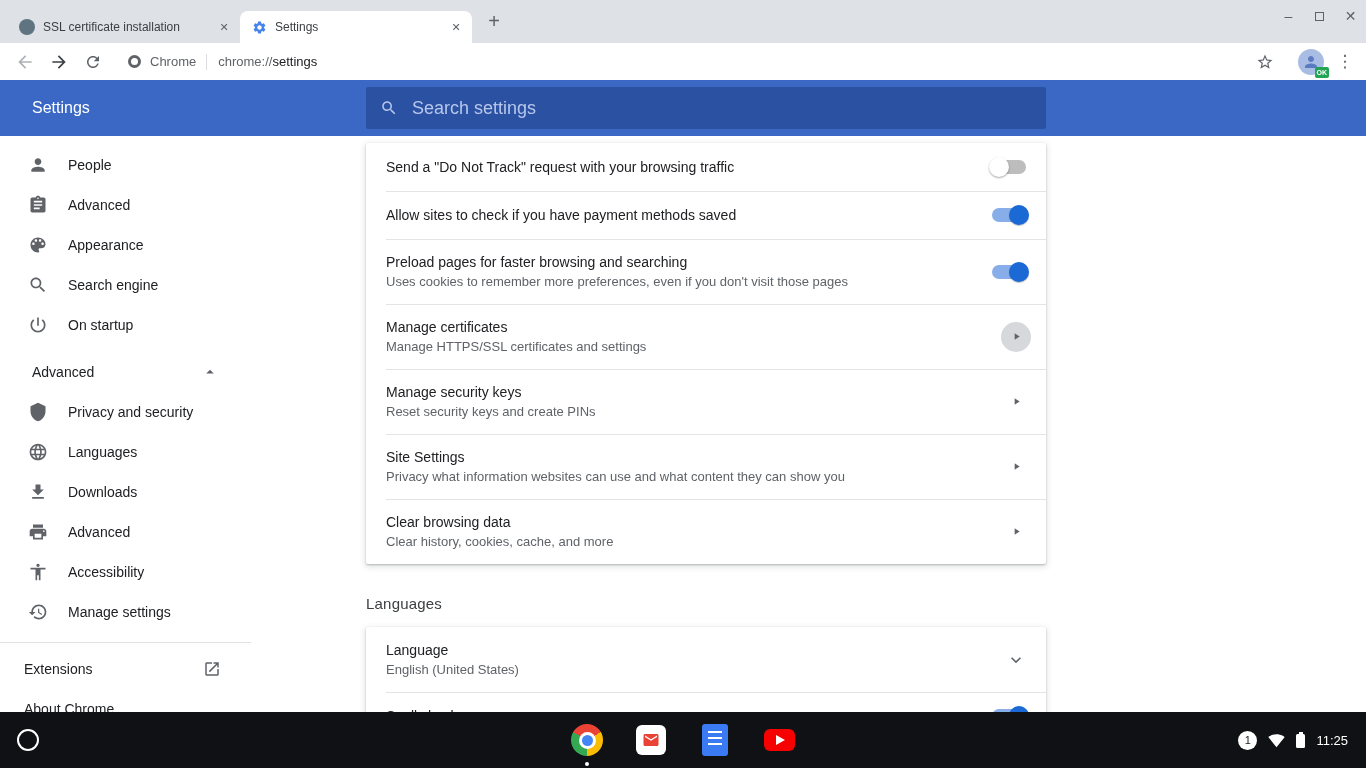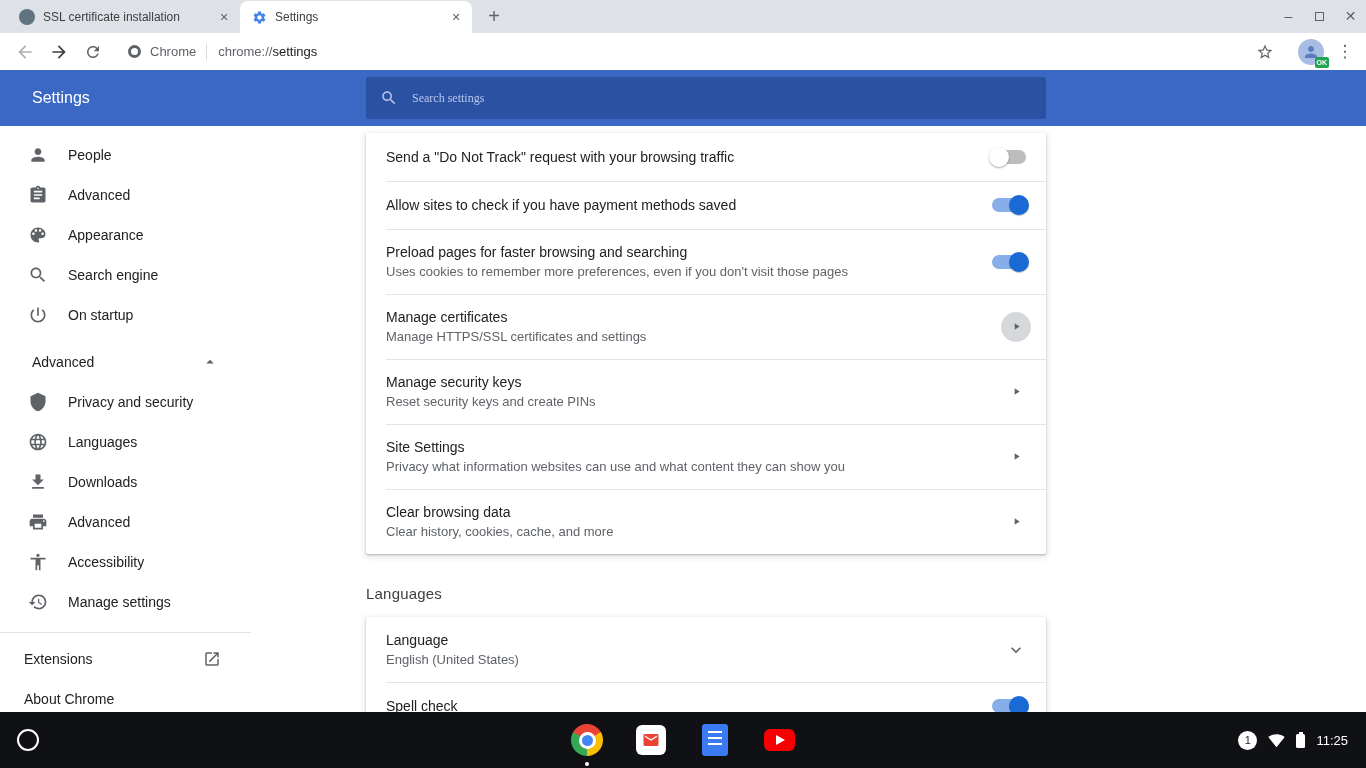--- a/index.html
+++ b/index.html
@@ -1,20 +1,20 @@
 <!DOCTYPE html>
 <html><head>
 <meta charset="utf-8">
 <style>
   html,body{margin:0;padding:0;}
   body{width:1366px;height:768px;overflow:hidden;background:#fff;font-family:"Liberation Sans",sans-serif;}
   .screen{width:1366px;height:768px;display:flex;flex-direction:column;}
 
   
-  .tabstrip{height:33px;background:#dee1e6;display:flex;align-items:flex-end;padding-left:8px;position:relative;flex:none;}
+  .tabstrip{height:43px;background:#dee1e6;display:flex;align-items:flex-end;padding-left:8px;position:relative;flex:none;}
   .tab{width:232px;height:32px;display:flex;align-items:center;gap:8px;padding:0 8px 0 11px;font-size:12px;color:#3c4043;box-sizing:border-box;}
   .tab.active{background:#fff;border-radius:8px 8px 0 0;}
   .tab-title{flex:1;white-space:nowrap;overflow:hidden;text-overflow:ellipsis;}
   .favicon{width:16px;height:16px;flex:none;display:flex;align-items:center;justify-content:center;}
   .favicon.globe{background:#5f7381;border-radius:50%;}
   .tab-close{width:16px;height:16px;flex:none;display:flex;align-items:center;justify-content:center;font-size:11px;color:#5f6368;}
   .newtab{align-self:center;width:28px;height:28px;margin-left:8px;display:flex;align-items:center;justify-content:center;font-size:20px;font-weight:300;color:#5f6368;}
   .win-controls{position:absolute;top:0;right:0;height:32px;display:flex;align-items:center;}
   .win-btn{width:31px;height:32px;display:flex;align-items:center;justify-content:center;color:#5f6368;font-size:14px;}
   .restore-box{width:9px;height:9px;border:1.5px solid #5f6368;display:block;box-sizing:border-box;}
@@ -34,21 +34,21 @@
   .star{margin-left:auto;display:flex;color:#5f6368;}
   .avatar{width:26px;height:26px;border-radius:50%;background:#a8bce4;position:relative;margin:0 8px 0 6px;display:flex;align-items:center;justify-content:center;color:#5b7bc0;}
   .avatar-badge{position:absolute;right:-5px;bottom:-3px;background:#23a455;color:#fff;font-size:7px;font-weight:700;padding:2px 2px;border-radius:2px;line-height:1;}
   .menu-btn{width:26px;display:flex;align-items:center;justify-content:center;font-size:17px;color:#5f6368;}
 
   
   .app-header{height:56px;background:#3b68c5;position:relative;display:flex;align-items:center;flex:none;}
   .app-title{font-size:16px;font-weight:400;color:#fff;margin-left:32px;}
   .search-box{position:absolute;left:366px;top:7px;width:680px;height:42px;background:#2b51a3;border-radius:2px;display:flex;align-items:center;padding:0 14px;gap:12px;box-sizing:border-box;}
   .search-icon-hdr{color:#b7c7ec;display:flex;}
-  .search-box input{flex:1;background:transparent;border:0;outline:none;color:#bef264;font-size:12px;font-family:Liberation Serif, serif;}
+  .search-box input{flex:1;background:transparent;border:0;outline:none;color:#bef264;font-size:18px;font-family:Liberation Sans, sans-serif;}
   .search-box input::placeholder{color:#b7c7ec;}
 
   
   .app-body{flex:1;display:flex;background:#fff;overflow:hidden;border-radius:22px;}
   .sidebar{width:251px;flex:none;padding-top:9px;box-sizing:border-box;}
   .sb-item{height:40px;display:flex;align-items:center;padding-left:28px;padding-right:14px;font-size:14px;color:#202124;}
   .sb-icon{width:20px;height:20px;color:#5f6368;margin-right:20px;display:flex;flex:none;}
   .sb-item.no-icon{padding-left:24px;}
   .sb-item.advanced{margin-top:7px;margin-left:8px;}
   .caret-up{margin-left:auto;margin-right:18px;color:#5f6368;display:flex;}

